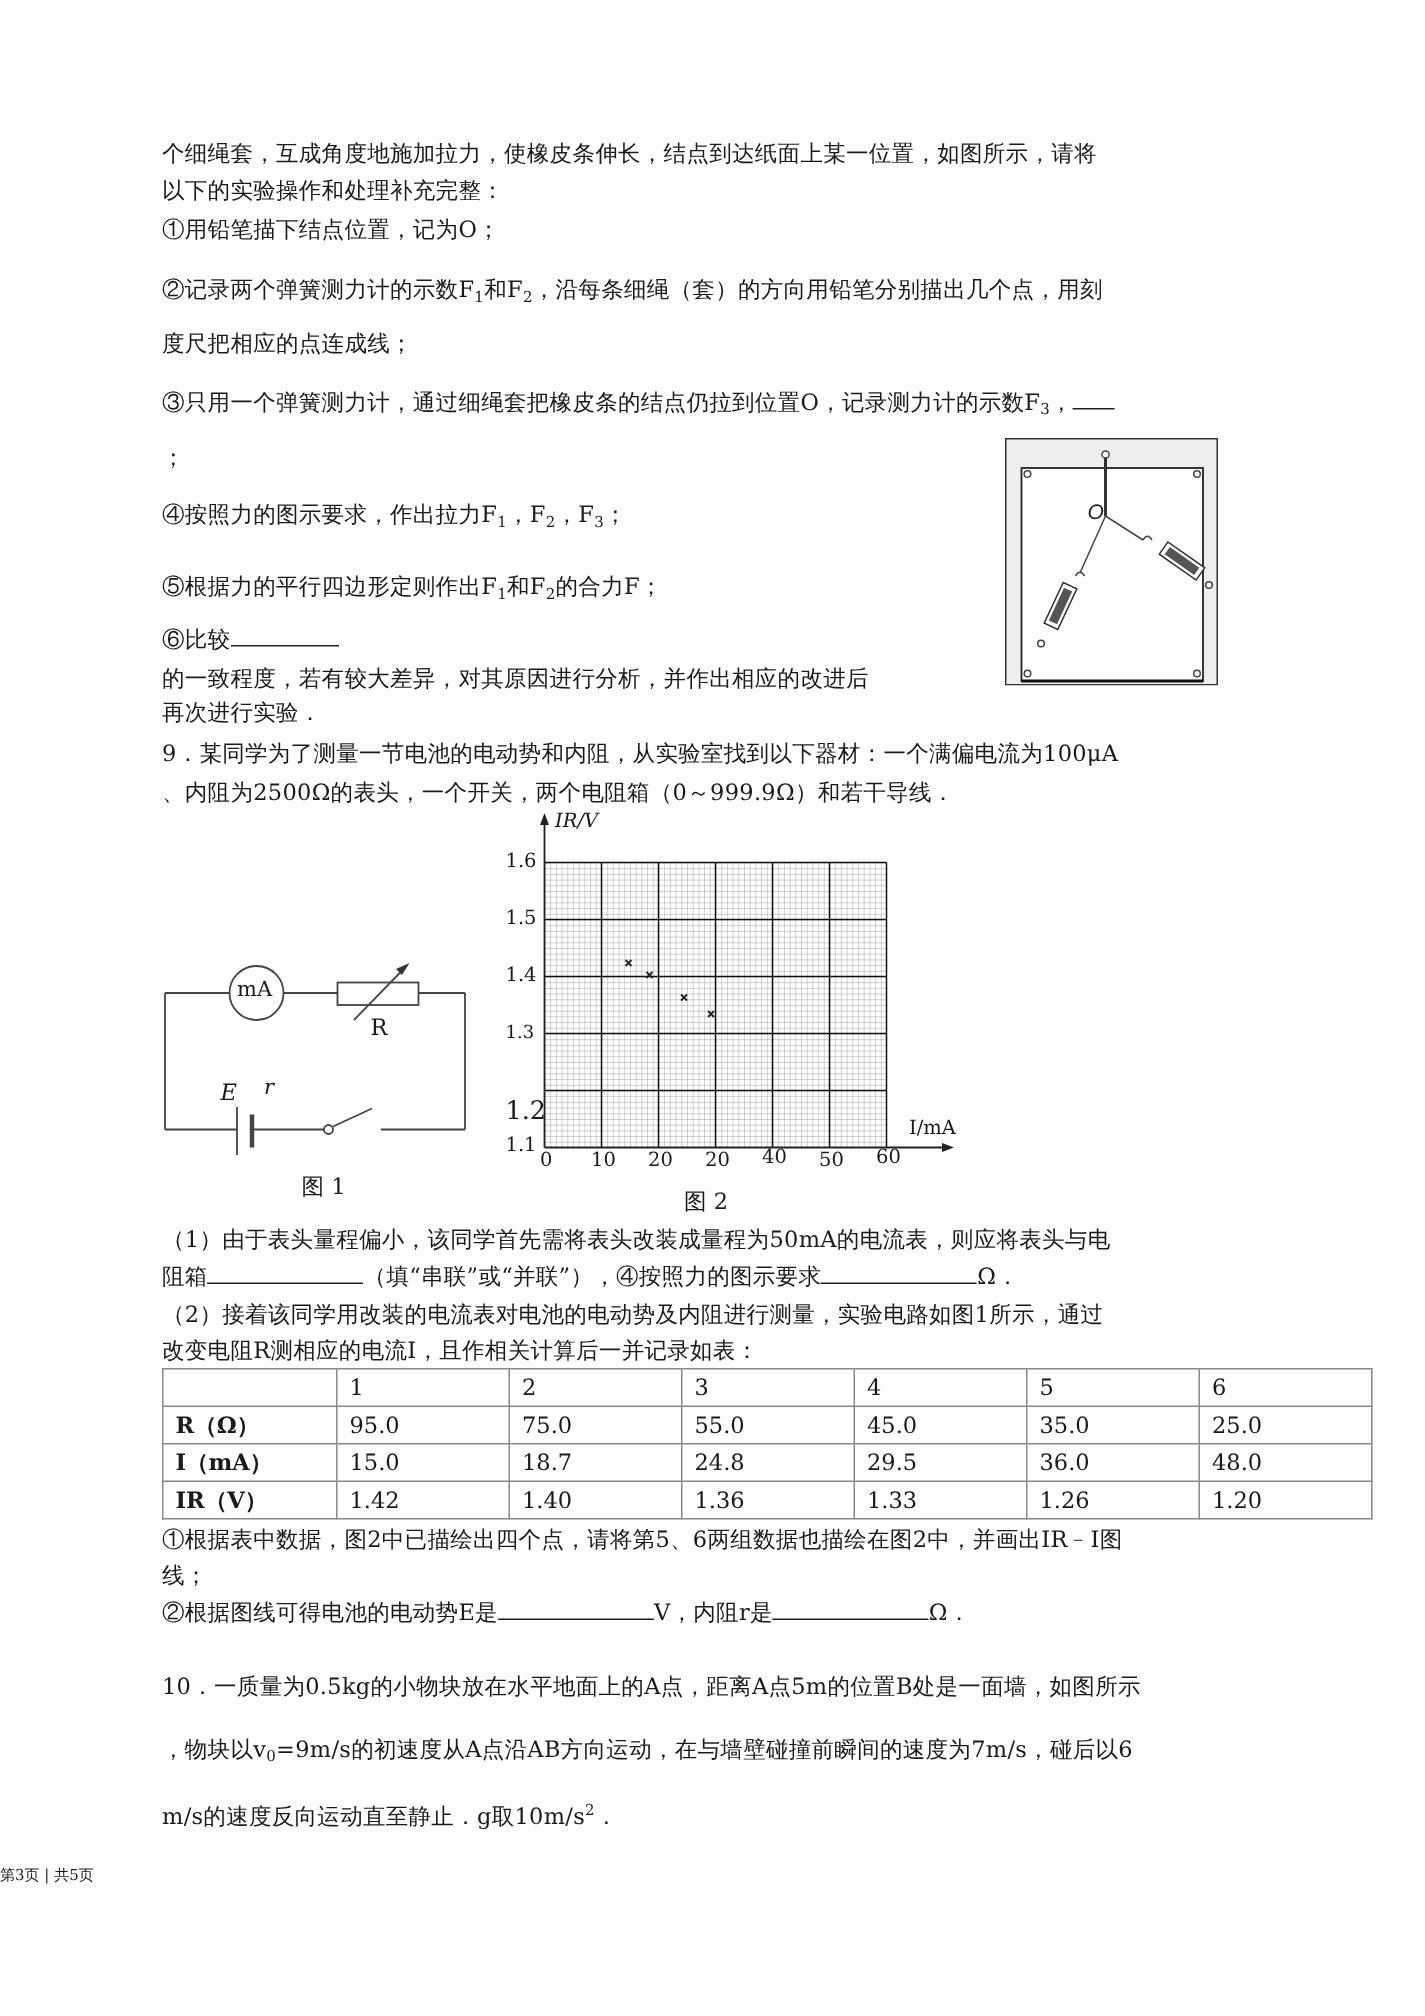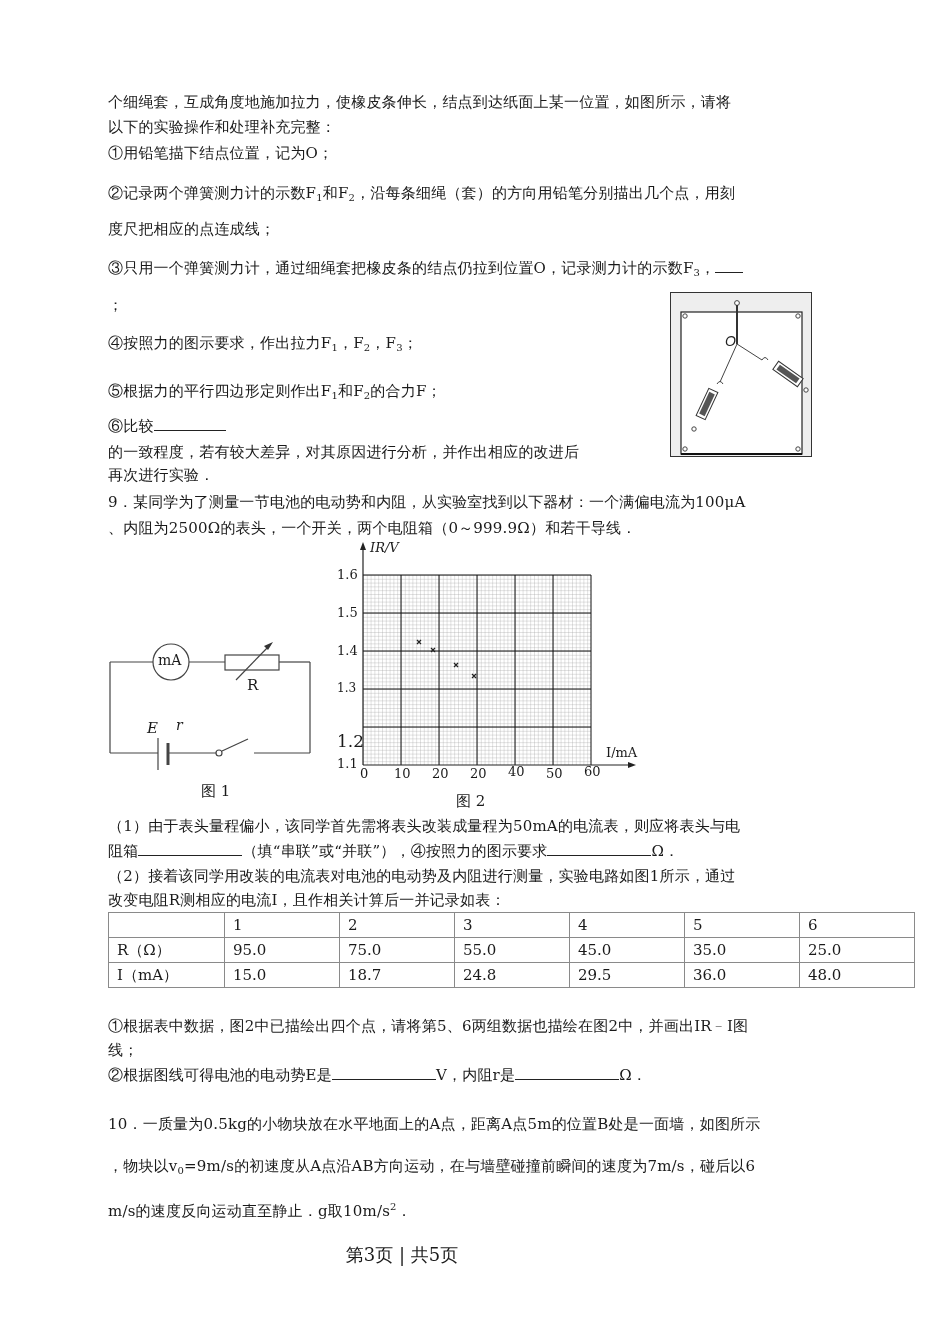--- a/index.html
+++ b/index.html
@@ -5,23 +5,23 @@
   html, body { margin: 0; padding: 0; background: #ffffff; }
   body { width: 950px; height: 1344px; position: relative; overflow: hidden;
          font-family: "DejaVu Serif", "Liberation Serif", serif; color: #1a1a1a; }
   .line { position: absolute; left: 108px; font-size: 15px; line-height: 20px; white-space: nowrap; letter-spacing: 0.2px; }
   .blank { display: inline-block; border-bottom: 1.2px solid #222; height: 14px; vertical-align: baseline; }
   sub { font-size: 10px; vertical-align: -3px; line-height: 0; }
   sup { font-size: 10px; vertical-align: 6px; line-height: 0; }
   .fig { position: absolute; }
   table.data { position: absolute; left: 108px; top: 912px; border-collapse: collapse; font-size: 15px; }
   table.data td { border: 1px solid #8a8a8a; height: 24px; padding: 0 0 0 8px; width: 106px; line-height: 22px; }
-  table.data td:first-child { width: 107px; }
+  table.data td:first-child { width: 107px; font-weight: bold; }
   .caption { position: absolute; font-size: 15px; }
-  .footer { position: absolute; left: 0; width: 804px; top: 1243px; text-align: center; font-size: 18px; }
+  .footer { position: absolute; left: 0; width: 804px; top: 1243px; font-size: 10px; }
 </style>
 </head>
 <body>
 
 <div class="line" style="top:92px">个细绳套，互成角度地施加拉力，使橡皮条伸长，结点到达纸面上某一位置，如图所示，请将</div>
 <div class="line" style="top:117px">以下的实验操作和处理补充完整：</div>
 <div class="line" style="top:143px">①用铅笔描下结点位置，记为O；</div>
 
 <div class="line" style="top:183px">
   <span>②记录两个弹簧测力计的示数F</span><sub>1</sub><span>和F</span><sub>2</sub><span>，沿每条细绳（套）的方向用铅笔分别描出几个点，用刻</span>
@@ -192,20 +192,29 @@
   </tr>
   <tr>
     <td>I（mA）</td>
     <td>15.0</td>
     <td>18.7</td>
     <td>24.8</td>
     <td>29.5</td>
     <td>36.0</td>
     <td>48.0</td>
   </tr>
+  <tr>
+    <td>IR（V）</td>
+    <td>1.42</td>
+    <td>1.40</td>
+    <td>1.36</td>
+    <td>1.33</td>
+    <td>1.26</td>
+    <td>1.20</td>
+  </tr>
 </tbody>
   </table>
 
 <div class="line" style="top:1016px">①根据表中数据，图2中已描绘出四个点，请将第5、6两组数据也描绘在图2中，并画出IR﹣I图</div>
 <div class="line" style="top:1040px">线；</div>
 <div class="line" style="top:1065px">
   <span>②根据图线可得电池的电动势E是</span><span class="blank" style="width:104px"></span><span>V，内阻r是</span><span class="blank" style="width:104px"></span><span>Ω．</span>
 </div>
 
 <div class="line" style="top:1114px">10．一质量为0.5kg的小物块放在水平地面上的A点，距离A点5m的位置B处是一面墙，如图所示</div>

